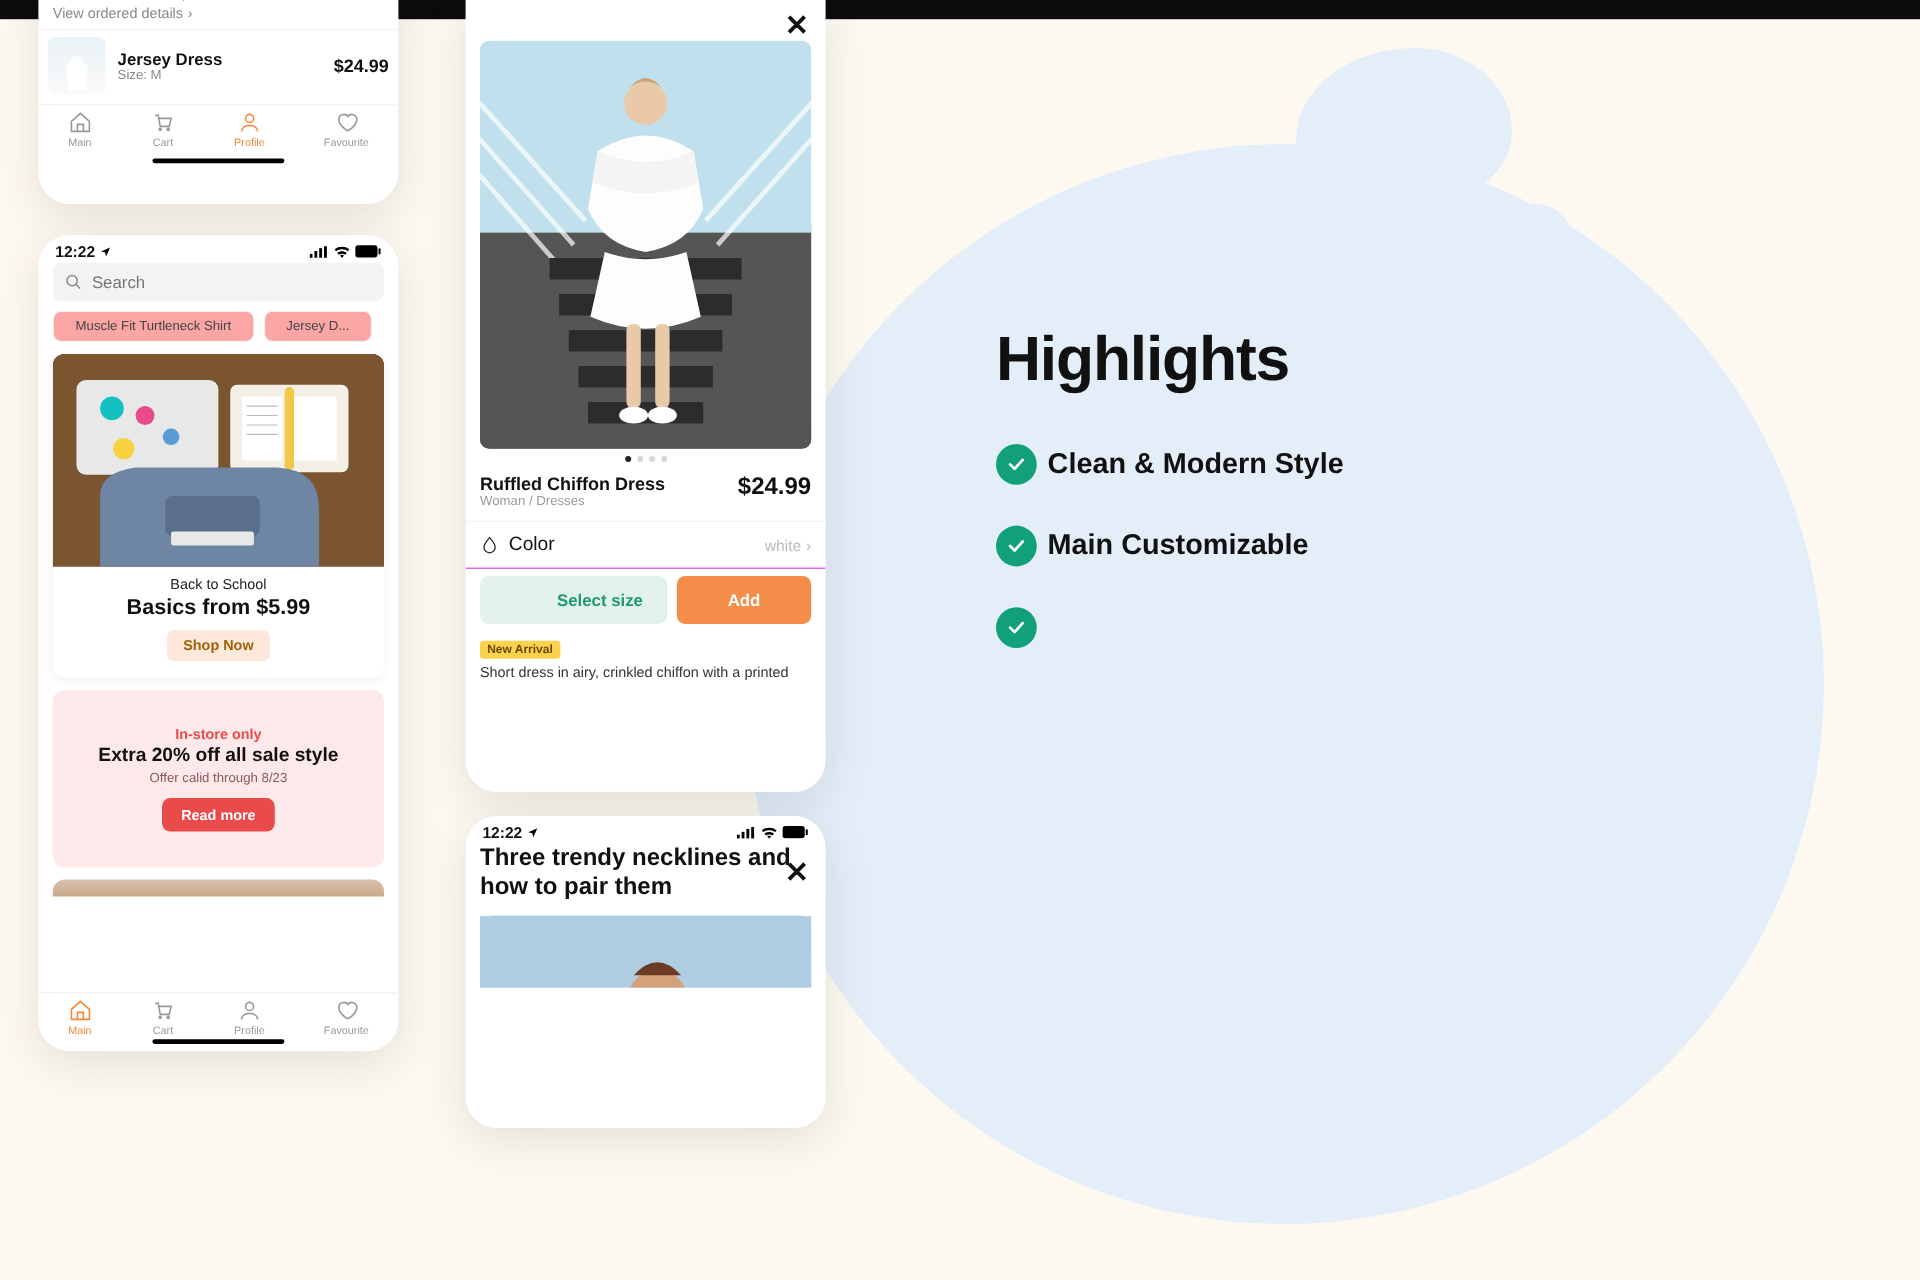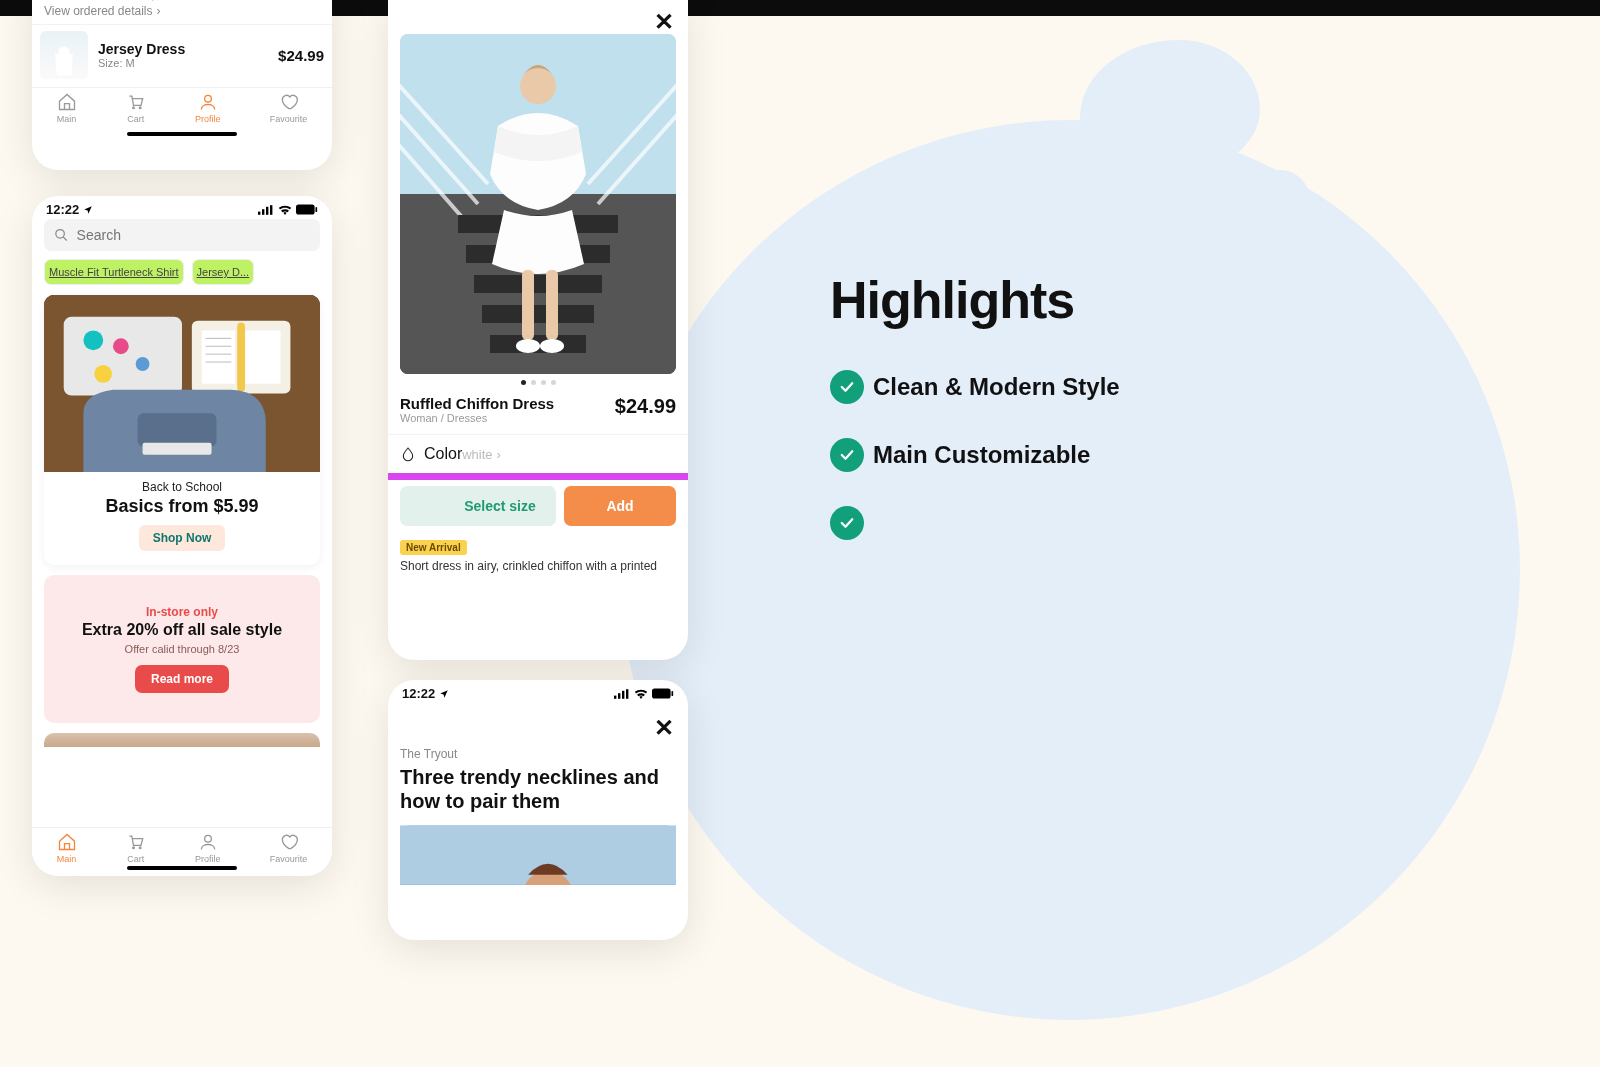--- a/index.html
+++ b/index.html
@@ -64,47 +64,47 @@
   .tabbar .tab { display:flex; flex-direction:column; align-items:center; gap:2px; color:#999; font-size:9px;}
   .tabbar .tab.active { color:#f5873b; }
   .tabbar svg { width:20px; height:20px; }
   .home-indicator { width:110px; height:4px; background:#000; border-radius:3px; margin:2px auto 4px; }
 
   
   .phoneB { top: 196px; left: 32px; height: 680px; }
   .searchbox { display:flex; align-items:center; gap:8px; background:#f3f3f3; border-radius:7px; padding:8px 10px; margin: 0 12px 8px; }
   .searchbox input { border:none; background:none; outline:none; font-size:14px; width:100%; color:#444;}
   .chipsrow { display:flex; gap:8px; padding:0 12px 6px; overflow:hidden;}
-  .chip { font-size:11px; color:#444; background:#bef264; border:1px solid #eee; border-radius:7px; padding:6px 4px; white-space:nowrap; flex-shrink:0;text-decoration:underline;}
+  .chip { font-size:11px; color:#444; background:#fca5a5; border:1px solid #eee; border-radius:7px; padding:6px 18px; white-space:nowrap; flex-shrink:0;}
   .promo-card { margin:4px 12px 10px; border-radius:10px; overflow:hidden; box-shadow:0 2px 8px rgba(0,0,0,.06);}
   .promo-img { height:175px; position:relative; background:linear-gradient(135deg,#6b4423,#3d2a17);}
   .promo-illus { position:absolute; inset:0;}
   .promo-body { padding:10px 12px 14px; text-align:center;}
   .promo-eyebrow { font-size:12px; color:#222;}
   .promo-headline { font-size:18px; font-weight:800; margin-top:2px;}
-  .promo-btn { display:inline-block; margin-top:8px; background:#fde8db; color:#0f766e; font-size:12px; font-weight:600; padding:6px 14px; border-radius:6px;}
+  .promo-btn { display:inline-block; margin-top:8px; background:#fde8db; color:#a16207; font-size:12px; font-weight:600; padding:6px 14px; border-radius:6px;}
   .sale-card { margin:0 12px 10px; background:#fde9e9; border-radius:10px; padding:30px 12px; text-align:center;}
   .sale-tag { color:#e94b4b; font-size:12px; font-weight:700;}
   .sale-headline { font-size:16px; font-weight:800; margin-top:2px;}
   .sale-sub { font-size:11px; color:#8a5a5a; margin-top:4px;}
   .sale-btn { display:inline-block; margin-top:10px; background:#e94b4b; color:#fff; font-size:12px; font-weight:600; padding:7px 16px; border-radius:7px;}
   .peek { margin:0 12px; height:14px; border-radius:10px 10px 0 0; background:linear-gradient(#d9c1ad,#c8a98a); }
 
   
   .phoneC { top: 0; left: 388px; width: 300px; height: 660px; border-radius: 0 0 26px 26px;}
   .phoneC .close { position:absolute; top:10px; right:14px; font-size:24px; font-weight:700; line-height:1;}
   .prod-img { margin:34px 12px 4px; height:340px; border-radius:8px; position:relative; overflow:hidden; background:linear-gradient(#cfe6ef 0%, #e5edf2 45%, #6a6a6a 45%, #4a4a4a 100%);}
   .dots { display:flex; justify-content:center; gap:5px; margin-top:6px;}
   .dot { width:5px;height:5px;border-radius:50%;background:#d6d6d6;}
   .dot.on{background:#222;}
   .prod-header{ display:flex; justify-content:space-between; align-items:flex-start; padding: 10px 12px 4px;}
   .prod-title{ font-size:15px; font-weight:700;}
   .prod-cat{ font-size:11px; color:#999;}
   .prod-price{ font-size:20px; font-weight:800;}
-  .color-row{ display:flex; align-items:center; padding:10px 12px; margin:6px 0; border-top:1px solid #f3f3f3; border-bottom:7px solid #d946ef;}
+  .color-row{ display:flex; align-items:center; justify-content:space-between; padding:10px 12px; margin:6px 0; border-top:1px solid #f3f3f3; border-bottom:1px solid #d946ef;}
   .color-left{display:flex;align-items:center; gap:8px;}
   .color-value{color:#bbb; font-size:13px; display:flex; align-items:center; gap:4px;}
   .btnrow{display:flex; gap:8px; padding:0 12px;}
   .btn{flex:1; text-align:center; padding:12px 0; border-radius:7px; font-size:14px; font-weight:600;}
   .btn.size{background:#e2f1ec; color:#1f9a73;padding-left:44px;}
   .btn.add{background:#f48d4a; color:#fff;}
   .tagpill{display:inline-block; background:#fbd24e; color:#6b4a00; font-size:10px; font-weight:700; padding:2px 6px; border-radius:3px; margin:14px 12px 4px;}
   .prod-desc{font-size:12px; color:#333; padding:0 12px 10px;}
 
   
@@ -367,21 +367,20 @@
       <svg width="14" height="10" viewBox="0 0 24 18">
           <path d="M12 18l-3-4c2-1 4-1 6 0zM5 10c4-3 10-3 14 0l-2 3c-3-2-7-2-10 0zM1 5c6-5 16-5 22 0l-2 3C16 4 8 4 3 8z"></path>
         </svg>
       <svg width="22" height="11" viewBox="0 0 26 12">
           <rect x="0" y="0" width="22" height="12" rx="3" fill="#000"></rect>
           <rect x="23" y="3" width="2" height="6" rx="1" fill="#000"></rect>
         </svg>
     </div>
   </div>
   <div class="close">✕</div>
-  <div class="article-tag">The Tryout</div>
   <div class="article-title">Three trendy necklines and how to pair them</div>
   <div class="article-img">
     <svg viewBox="0 0 280 60" width="100%" height="100%">
         <rect width="280" height="60" fill="#aecde2"></rect>
         <circle cx="150" cy="72" r="26" fill="#d7a079"></circle>
         <path d="M130 50 q20 -22 40 0" fill="#6b3b24"></path>
       </svg>
   </div>
 </div>
 

